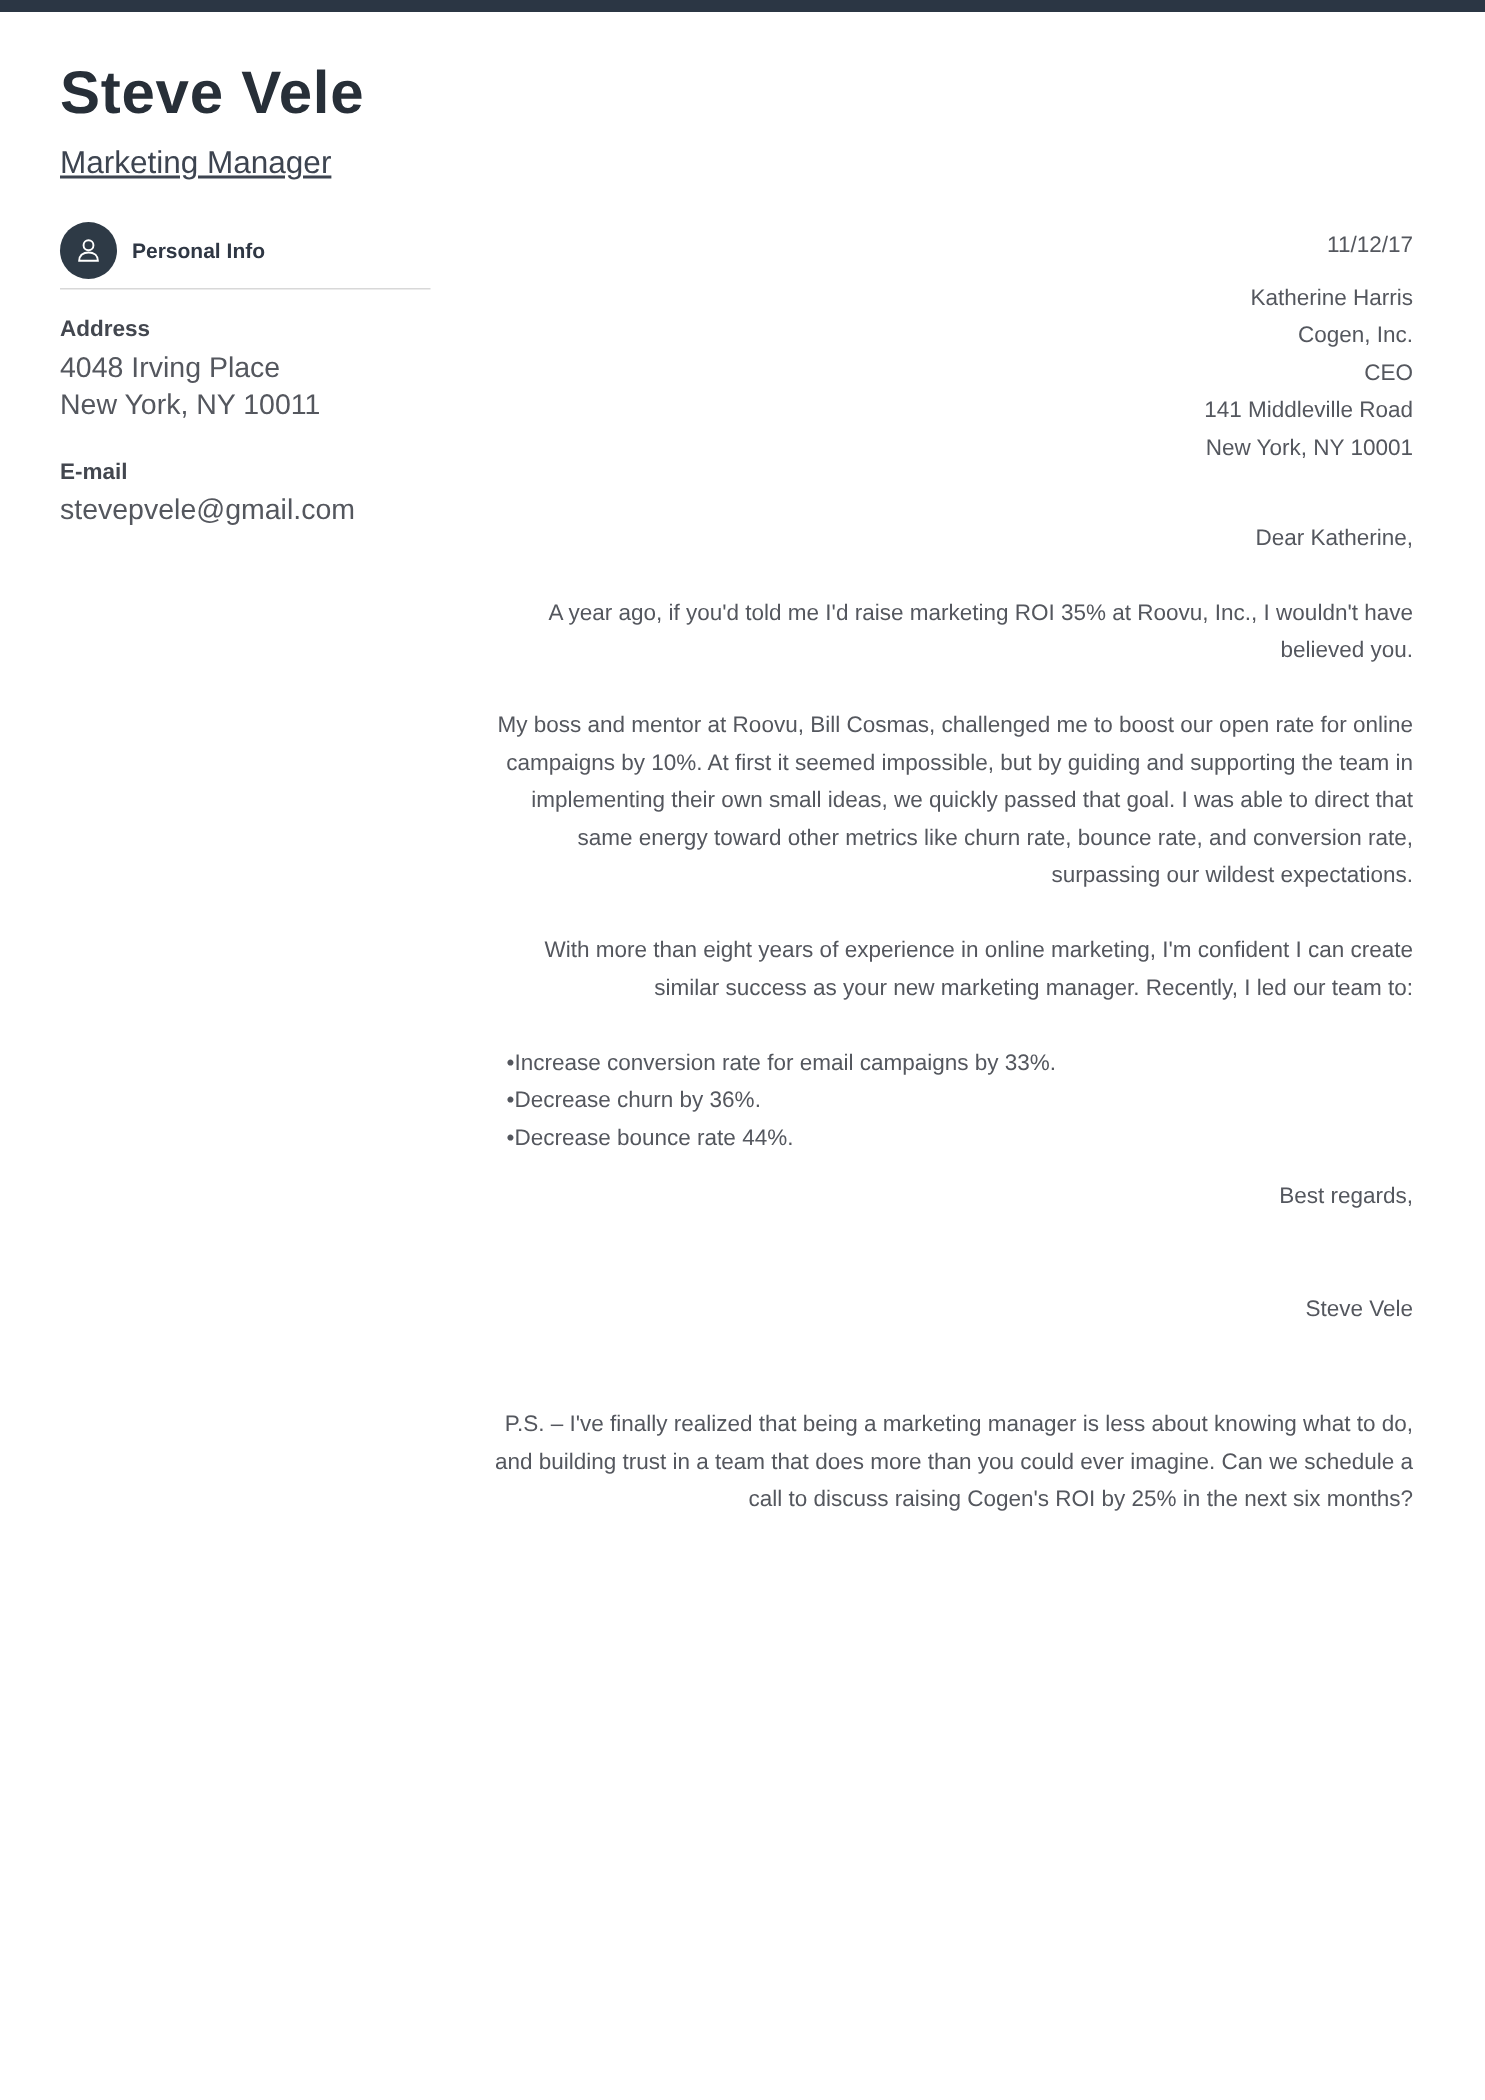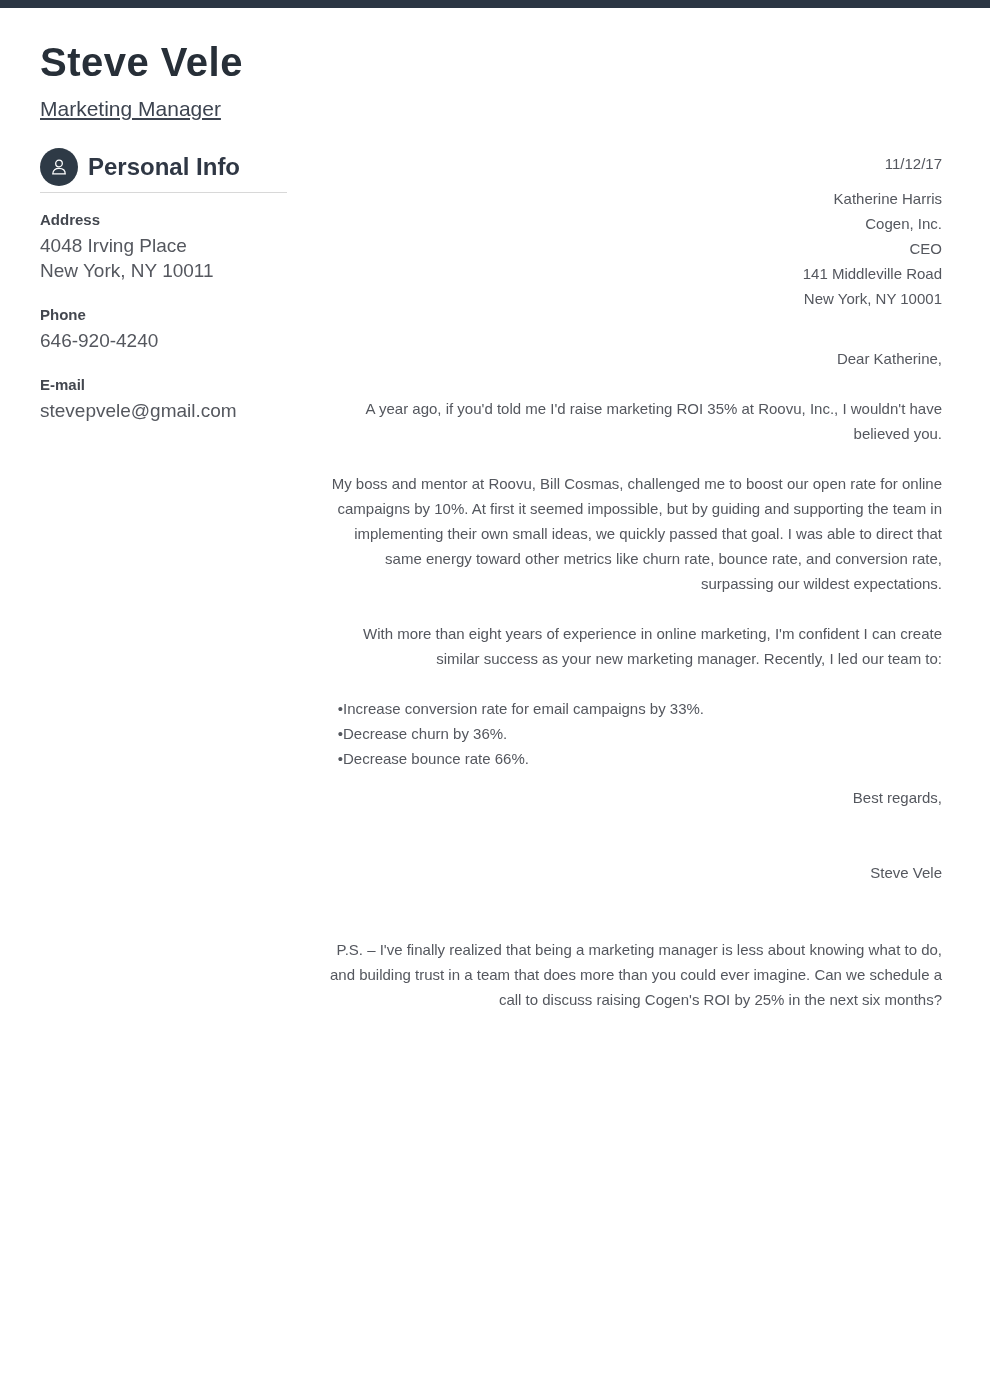--- a/index.html
+++ b/index.html
@@ -49,21 +49,21 @@
     width: 38px; height: 38px;
     border-radius: 50%;
     background: #2e3a46;
     display: flex;
     align-items: center;
     justify-content: center;
     flex: 0 0 38px;
   }
   .sidebar-title {
     margin-left: 10px;
-    font-size: 24px;
+    font-size: 14px;
     font-weight: 700;
     color: #2f3744;
   }
   .sidebar hr {
     border: none;
     border-top: 1px solid #d8d8d8;
     margin: 6px 0 14px 0;
   }
   .field { margin-bottom: 19px; }
   .field-label {
@@ -121,24 +121,20 @@
         <span class="sidebar-title">Personal Info</span>
       </div>
       <hr>
 
       <div class="field">
         <div class="field-label">Address</div>
         <div class="field-line">4048 Irving Place</div>
         <div class="field-line">New York, NY 10011</div>
       </div>
 
-      <div class="field">
-        <div class="field-label">Phone</div>
-        <div class="field-line">646-920-4240</div>
-      </div>
 
       <div class="field">
         <div class="field-label">E-mail</div>
         <div class="field-line">stevepvele@gmail.com</div>
       </div>
     </div>
 
     <div class="main">
       <div class="date">11/12/17</div>
 
@@ -160,21 +156,21 @@
         <div class="bullet-row">
           <span class="bullet-dot">•</span>
           <span>Increase conversion rate for email campaigns by 33%.</span>
         </div>
         <div class="bullet-row">
           <span class="bullet-dot">•</span>
           <span>Decrease churn by 36%.</span>
         </div>
         <div class="bullet-row">
           <span class="bullet-dot">•</span>
-          <span>Decrease bounce rate 66%.</span>
+          <span>Decrease bounce rate 44%.</span>
         </div>
       </div>
 
 
       <div class="sign-off">Best regards,</div>
 
       <div class="signature">Steve Vele</div>
 
       <p class="postscript">P.S. – I've finally realized that being a marketing manager is less about knowing what to do, and building trust in a team that does more than you could ever imagine. Can we schedule a call to discuss raising Cogen's ROI by 25% in the next six months?</p>
     </div>

